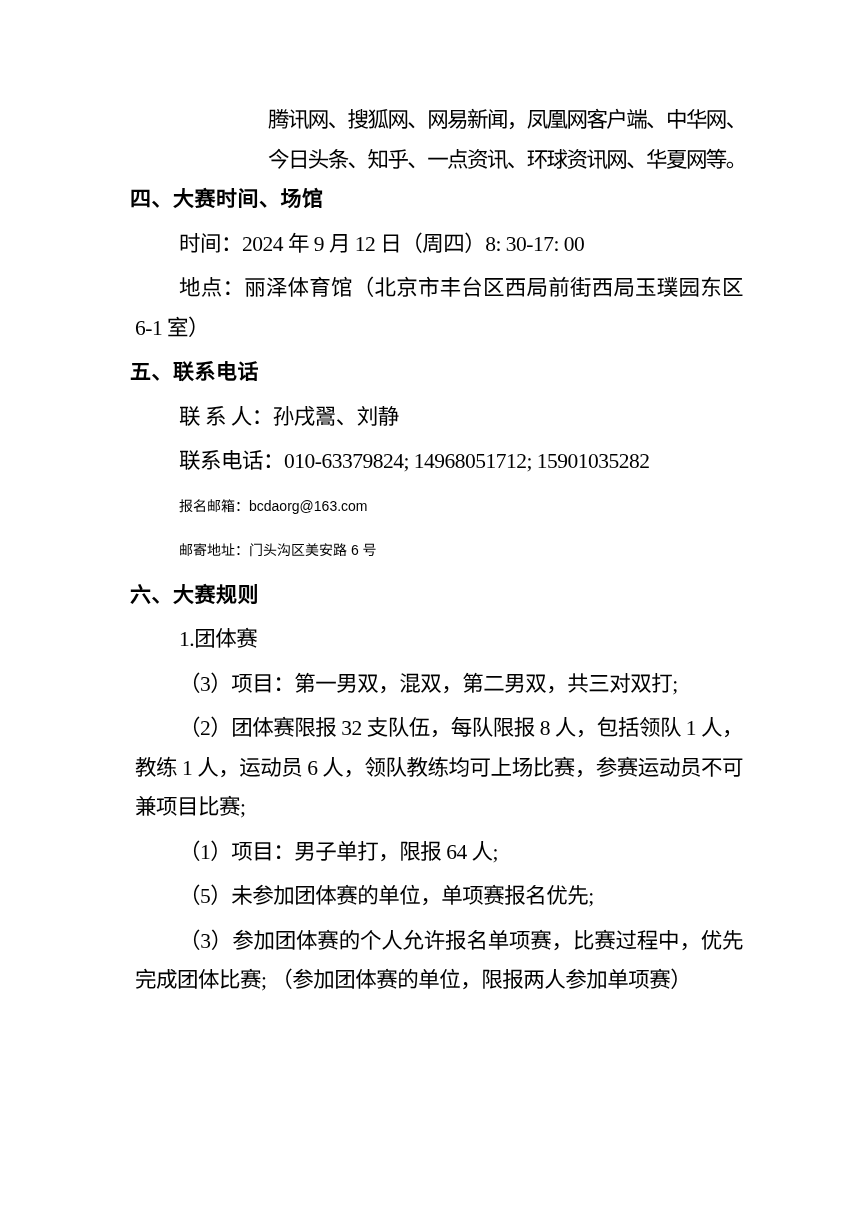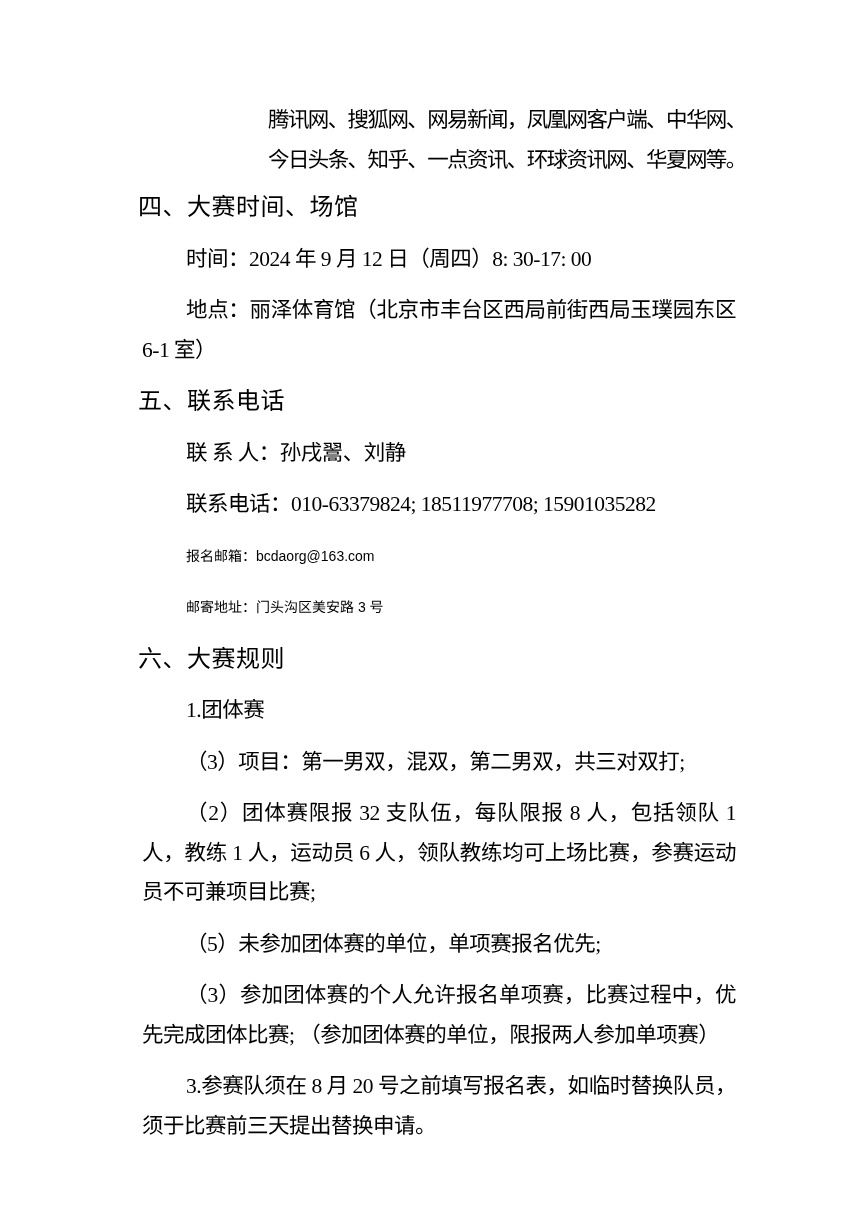--- a/index.html
+++ b/index.html
@@ -27,33 +27,33 @@
     line-height: 39.5px;
     margin: 0;
   }
   
   .cont {
     padding-left: 138px;
     letter-spacing: -1.6px;
     white-space: nowrap;
   }
   .heading {
-    font-size: 24px;
+    font-size: 21px;
     line-height: 39.5px;
-    font-weight: 400;
+    font-weight: 700;
     letter-spacing: 0.5px;
-    margin: 8px;
+    margin: 0;
   }
   .body {
     font-size: 21.5px;
     line-height: 39.5px;
     text-align: justify;
     text-indent: 44px;
     letter-spacing: -0.5px;
-    margin: 12px;
+    margin: 5px;
   }
   .sans {
     font-family: "Liberation Sans", "DejaVu Sans", sans-serif;
     font-size: 14px;
     letter-spacing: 0;
   }
   .email-line {
     margin-top: 5px;
     margin-bottom: 2px;
   }
@@ -66,26 +66,26 @@
 
     <div class="line cont">腾讯网、搜狐网、网易新闻，凤凰网客户端、中华网、</div>
     <div class="line cont">今日头条、知乎、一点资讯、环球资讯网、华夏网等。</div>
 
     <h2 class="heading">四、大赛时间、场馆</h2>
     <p class="body">时间：2024 年 9 月 12 日（周四）8: 30-17: 00</p>
     <p class="body">地点：丽泽体育馆（北京市丰台区西局前街西局玉璞园东区 6-1 室）</p>
 
     <h2 class="heading">五、联系电话</h2>
     <p class="body">联 系 人：孙戌翯、刘静</p>
-    <p class="body">联系电话：010-63379824; 18511977708; 15901035282</p>
+    <p class="body">联系电话：010-63379824; 14968051712; 15901035282</p>
     <p class="body sans email-line">报名邮箱：bcdaorg@163.com</p>
-    <p class="body sans">邮寄地址：门头沟区美安路 3 号</p>
+    <p class="body sans">邮寄地址：门头沟区美安路 6 号</p>
 
     <h2 class="heading">六、大赛规则</h2>
     <p class="body">1.团体赛</p>
     <p class="body">（3）项目：第一男双，混双，第二男双，共三对双打;</p>
     <p class="body">（2）团体赛限报 32 支队伍，每队限报 8 人，包括领队 1 人，教练 1 人，运动员 6 人，领队教练均可上场比赛，参赛运动员不可兼项目比赛;</p>
+    <p class="body">（1）项目：男子单打，限报 64 人;</p>
     <p class="body">（5）未参加团体赛的单位，单项赛报名优先;</p>
     <p class="body">（3）参加团体赛的个人允许报名单项赛，比赛过程中，优先完成团体比赛; （参加团体赛的单位，限报两人参加单项赛）</p>
-    <p class="body">3.参赛队须在 8 月 20 号之前填写报名表，如临时替换队员，须于比赛前三天提出替换申请。</p>
 
   </div>
 </div>
 
 </body></html>

